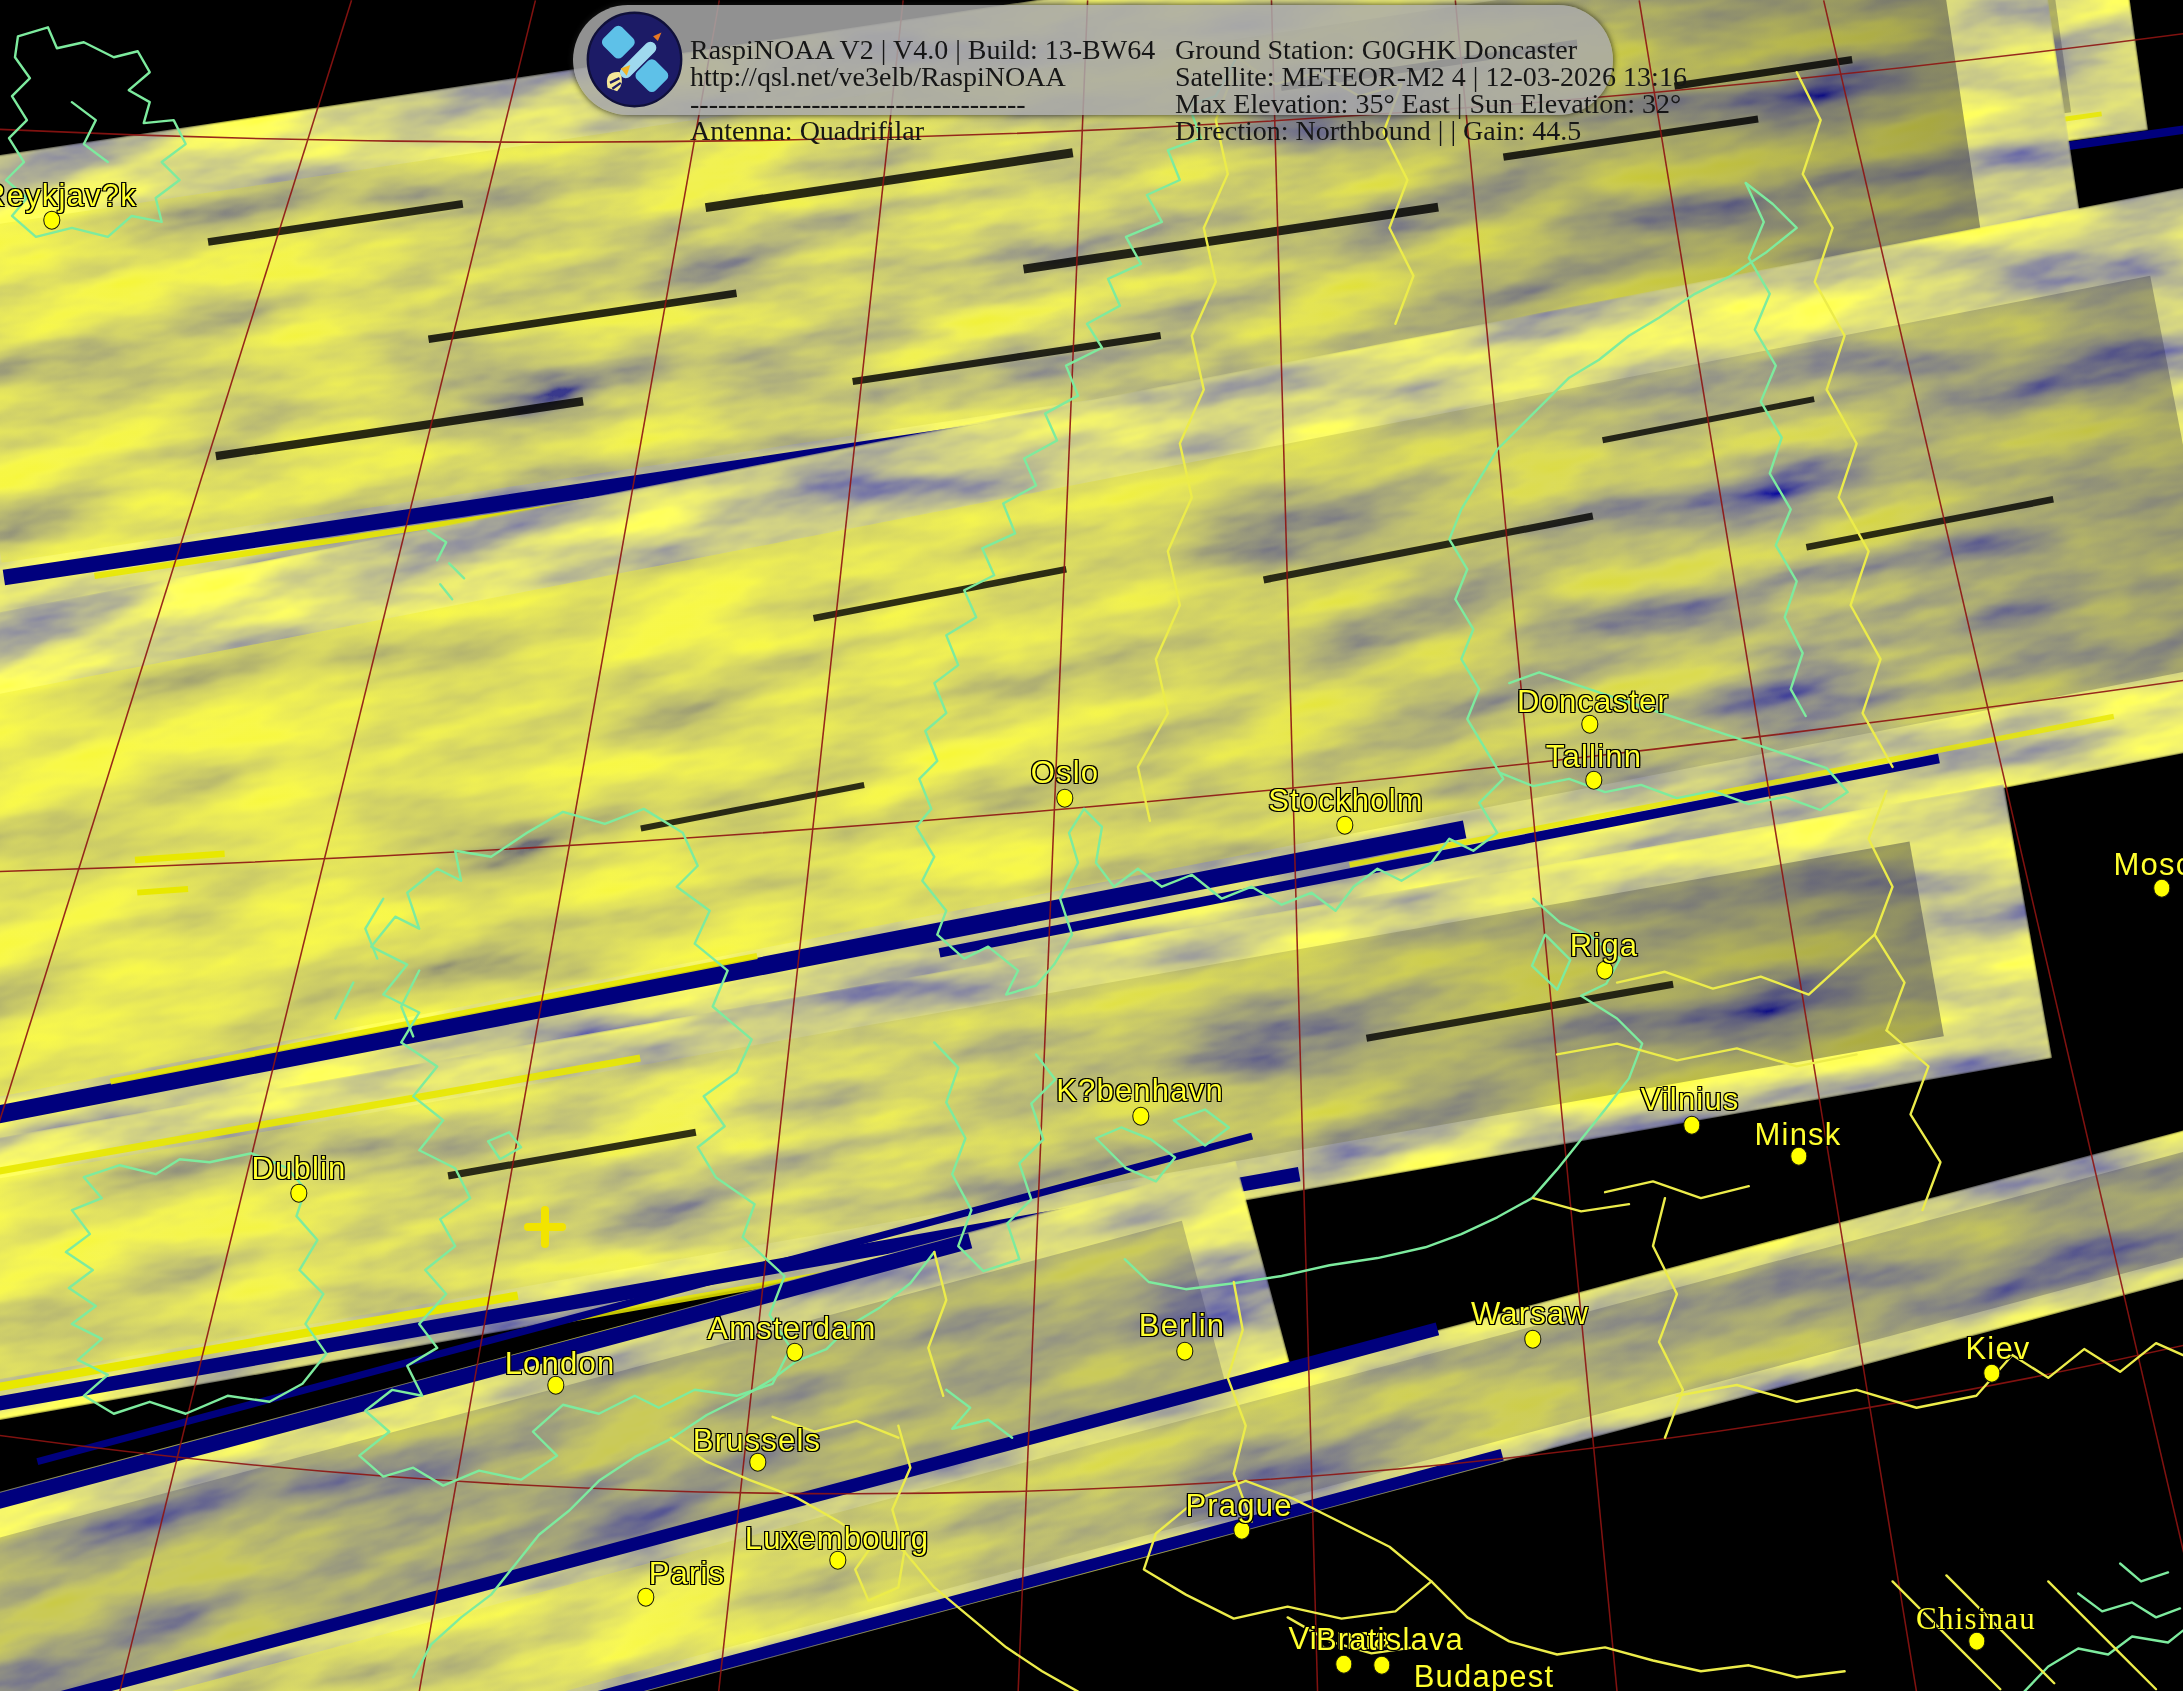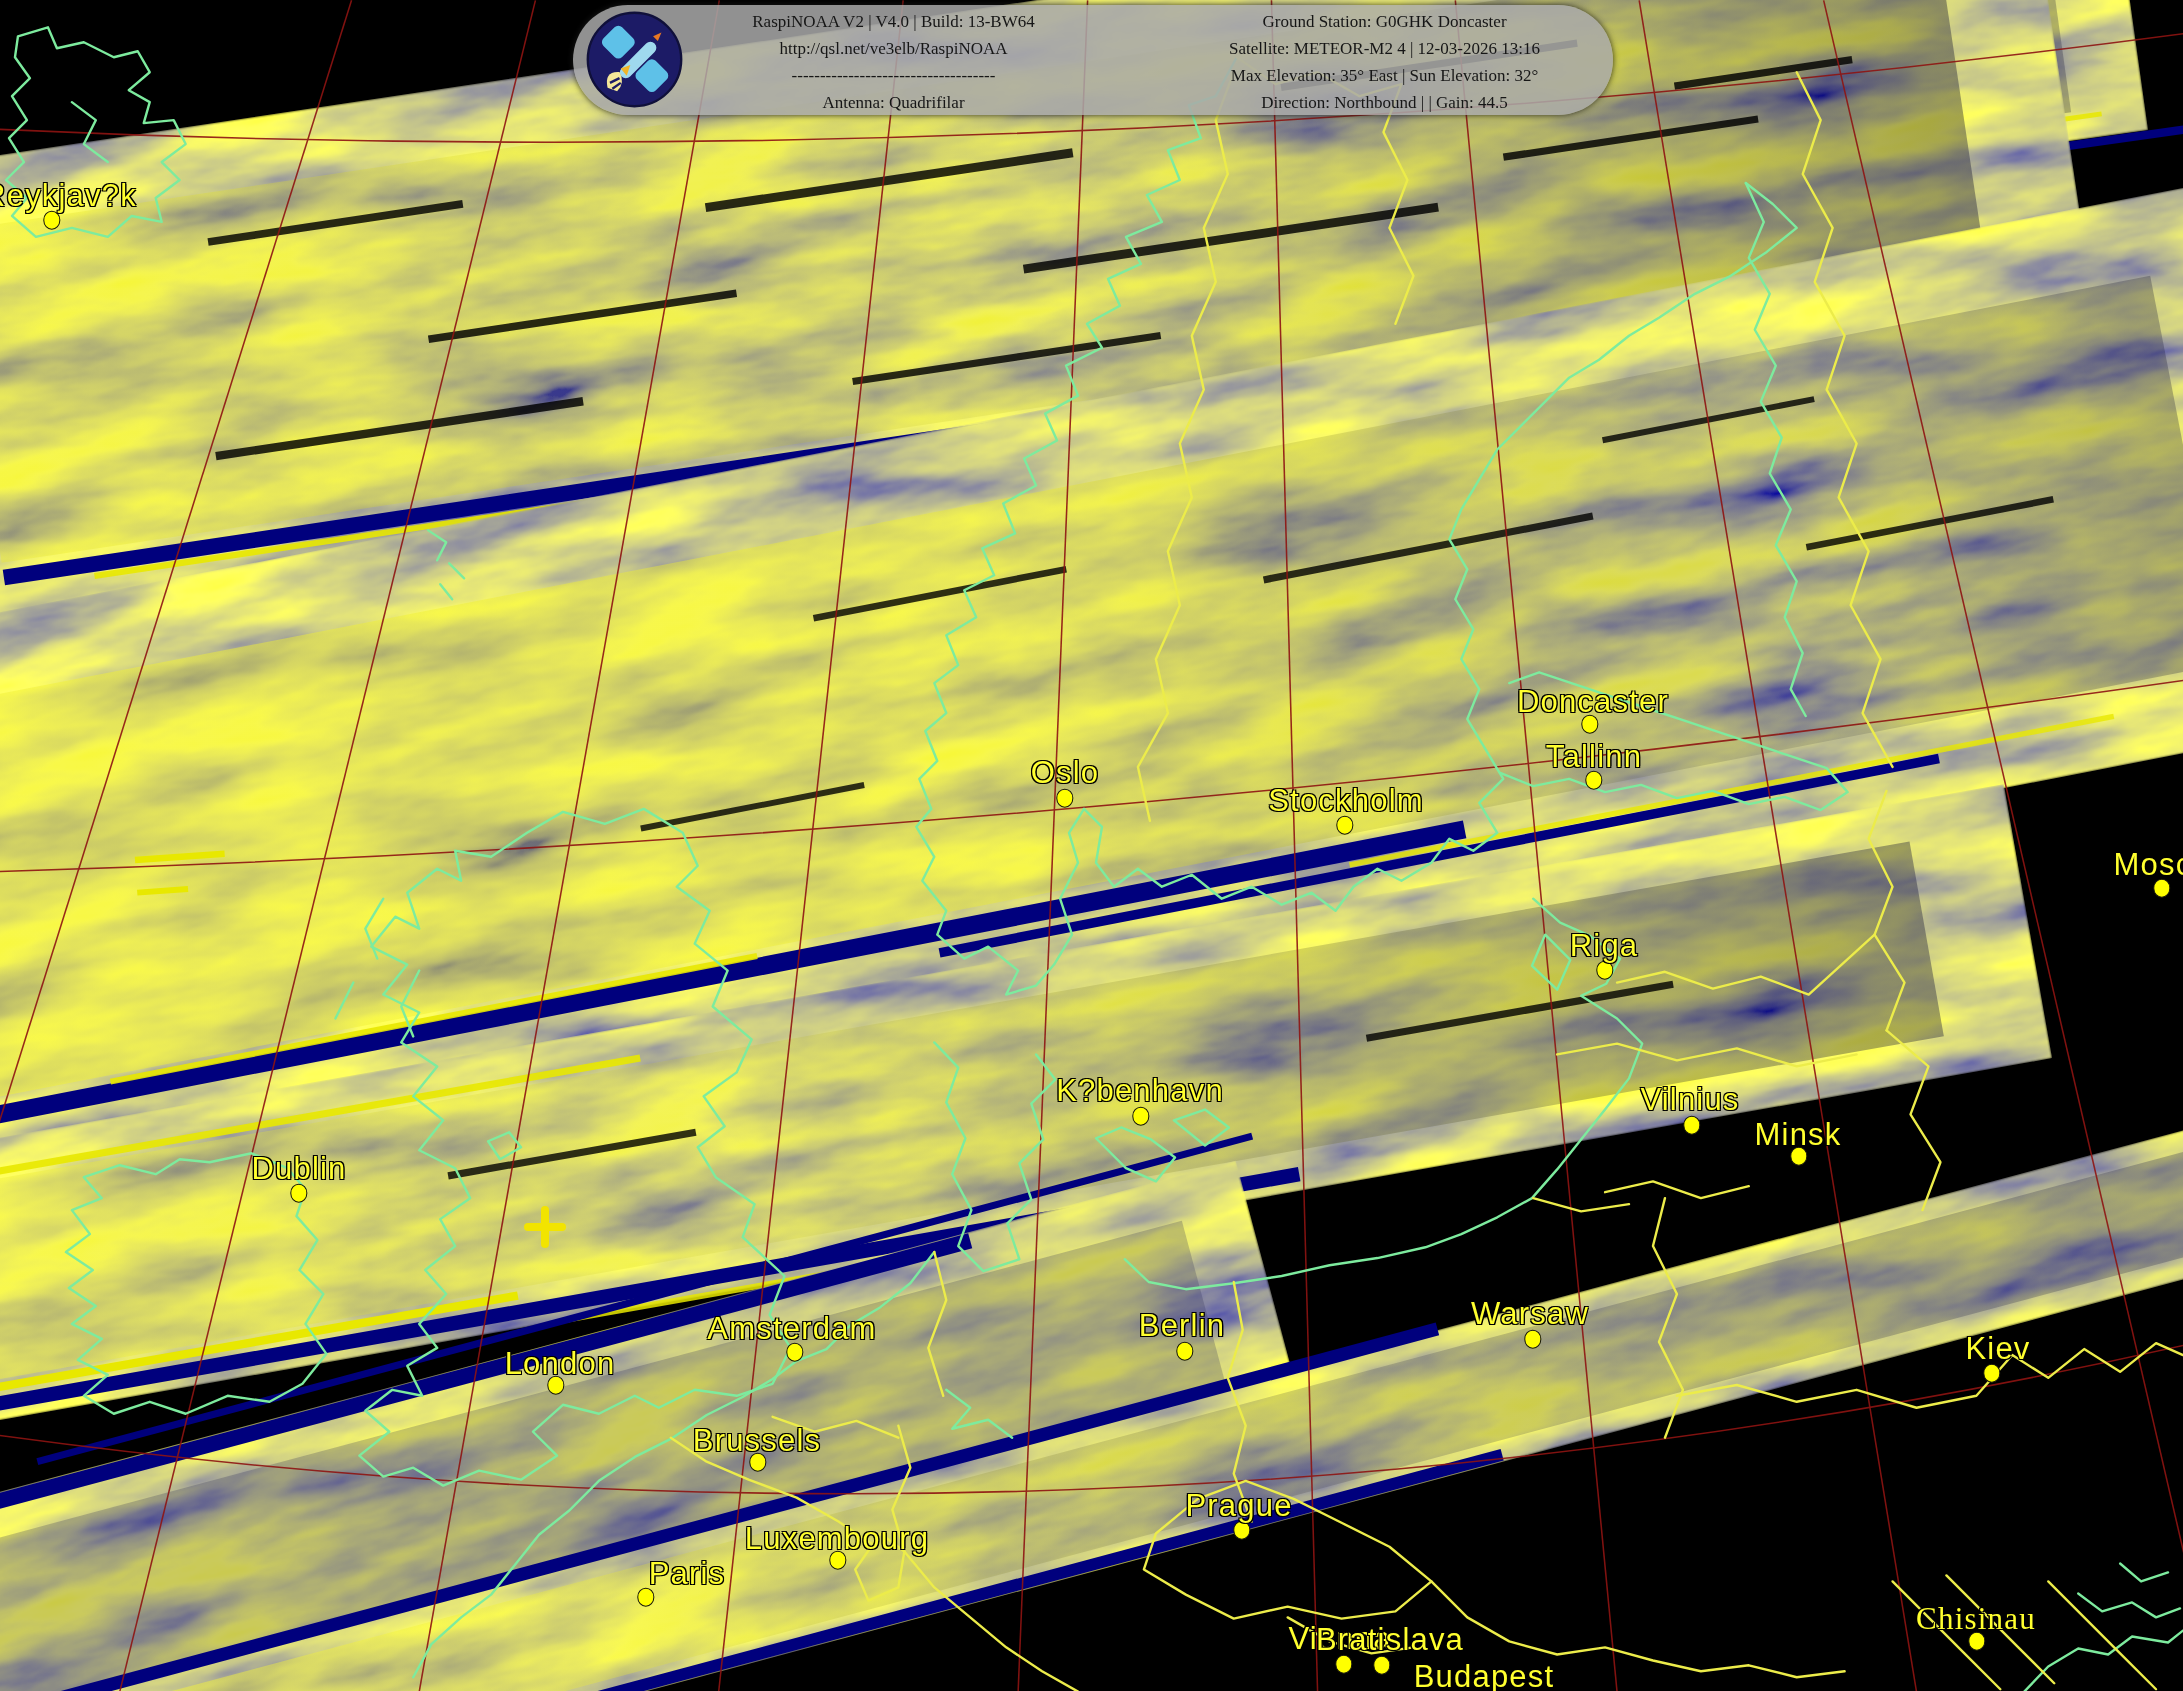--- a/index.html
+++ b/index.html
@@ -13,22 +13,22 @@
   .city-dot{position:absolute;width:17.4px;height:18.6px;border-radius:50%;background:#ffff00;
     border:1.8px solid #15150a;box-sizing:border-box;transform:translate(-50%,-50%);}
   .gs-cross{position:absolute;width:42px;height:42px;transform:translate(-50%,-50%);}
   .gs-cross::before,.gs-cross::after{content:"";position:absolute;background:#f2e400;border-radius:4.2px;}
   .gs-cross::before{left:17px;top:0;width:8.4px;height:42px;}
   .gs-cross::after{left:0;top:17px;width:42px;height:8.4px;}
   
   .infobox{position:absolute;left:573px;top:4.8px;width:1040px;height:110px;border-radius:57px;
     background:rgba(169,169,169,0.86);box-shadow:0 0 6px rgba(30,30,30,0.9);}
   .infobox .logo{position:absolute;left:13px;top:6.6px;width:97px;height:97px;}
-  .hdr-col{position:absolute;top:3px;text-align:center;color:#161616;
-    font-family:"Liberation Serif",serif;font-size:17px;line-height:27px;white-space:nowrap;}
+  .hdr-col{position:absolute;top:31px;color:#161616;
+    font-family:"Liberation Serif",serif;font-size:28px;line-height:27px;white-space:nowrap;}
   .hdr-left{left:117px;width:407px;}
   .hdr-right{left:602px;width:419px;}
   .hdr-line{height:27px;}
 </style>
 </head>
 <body>
 
 <div class="stage">
 
   <svg class="maplayer" width="2183" height="1692" viewBox="0 0 3645 2824">

